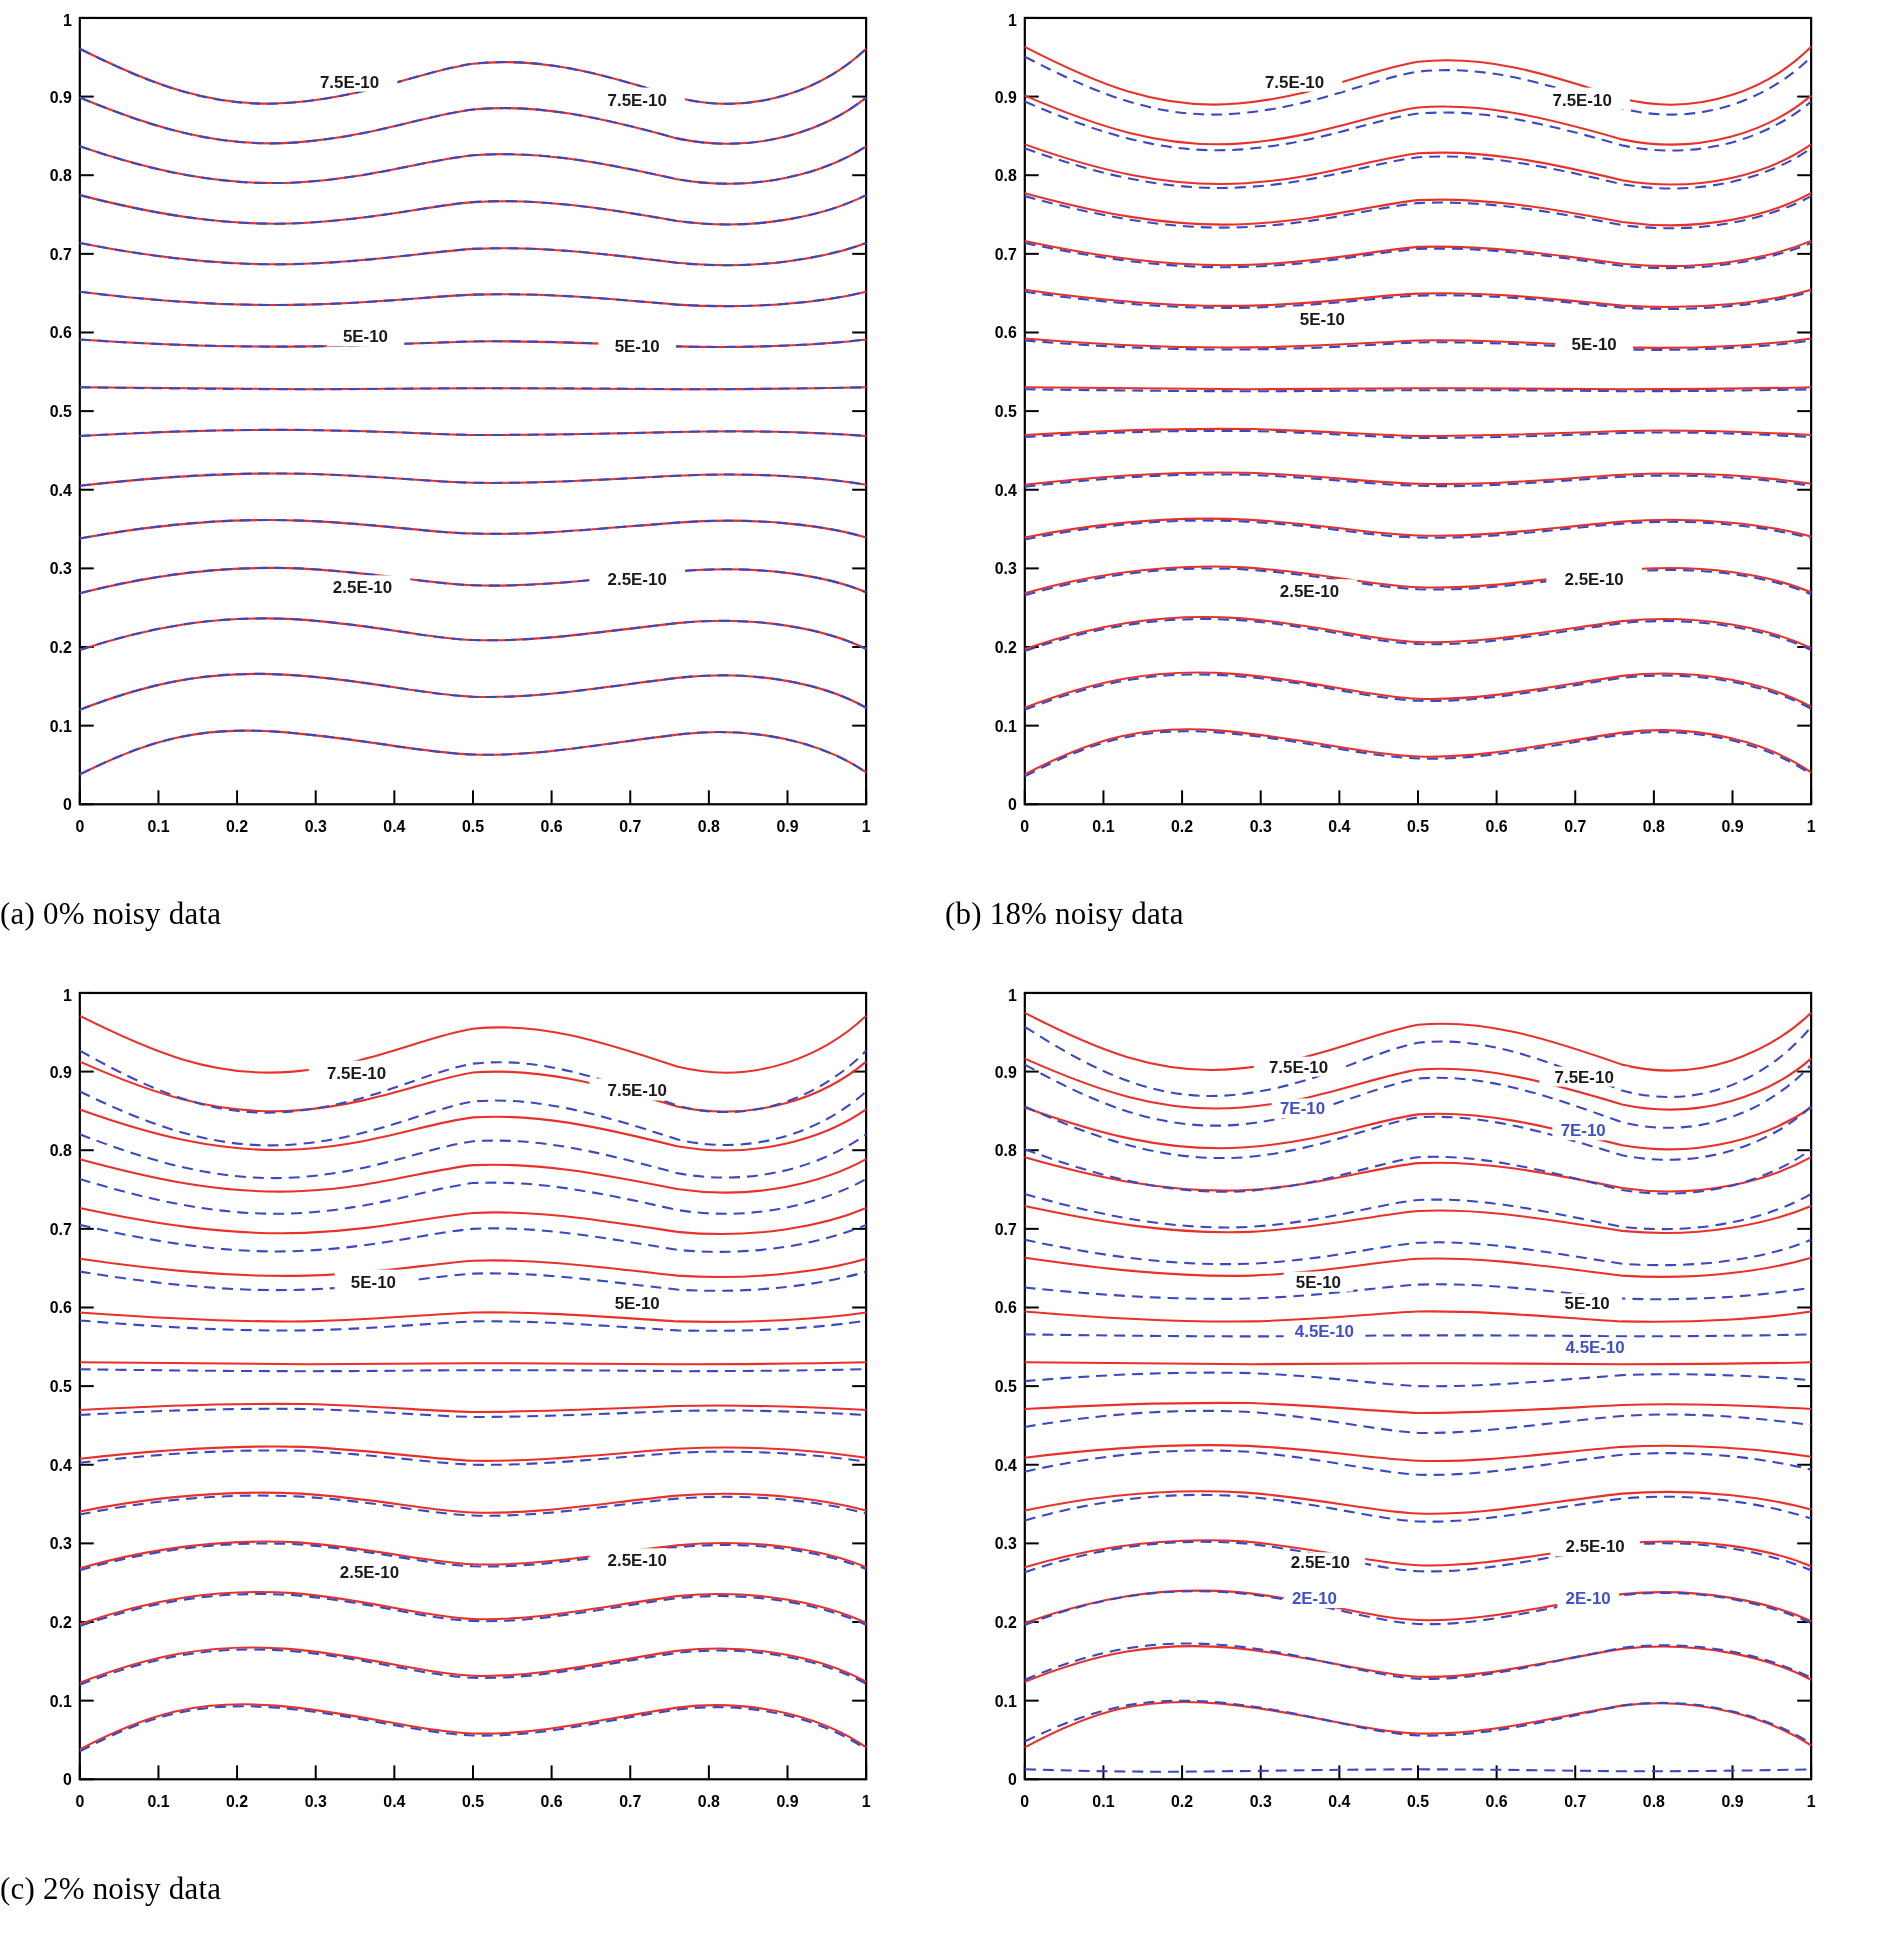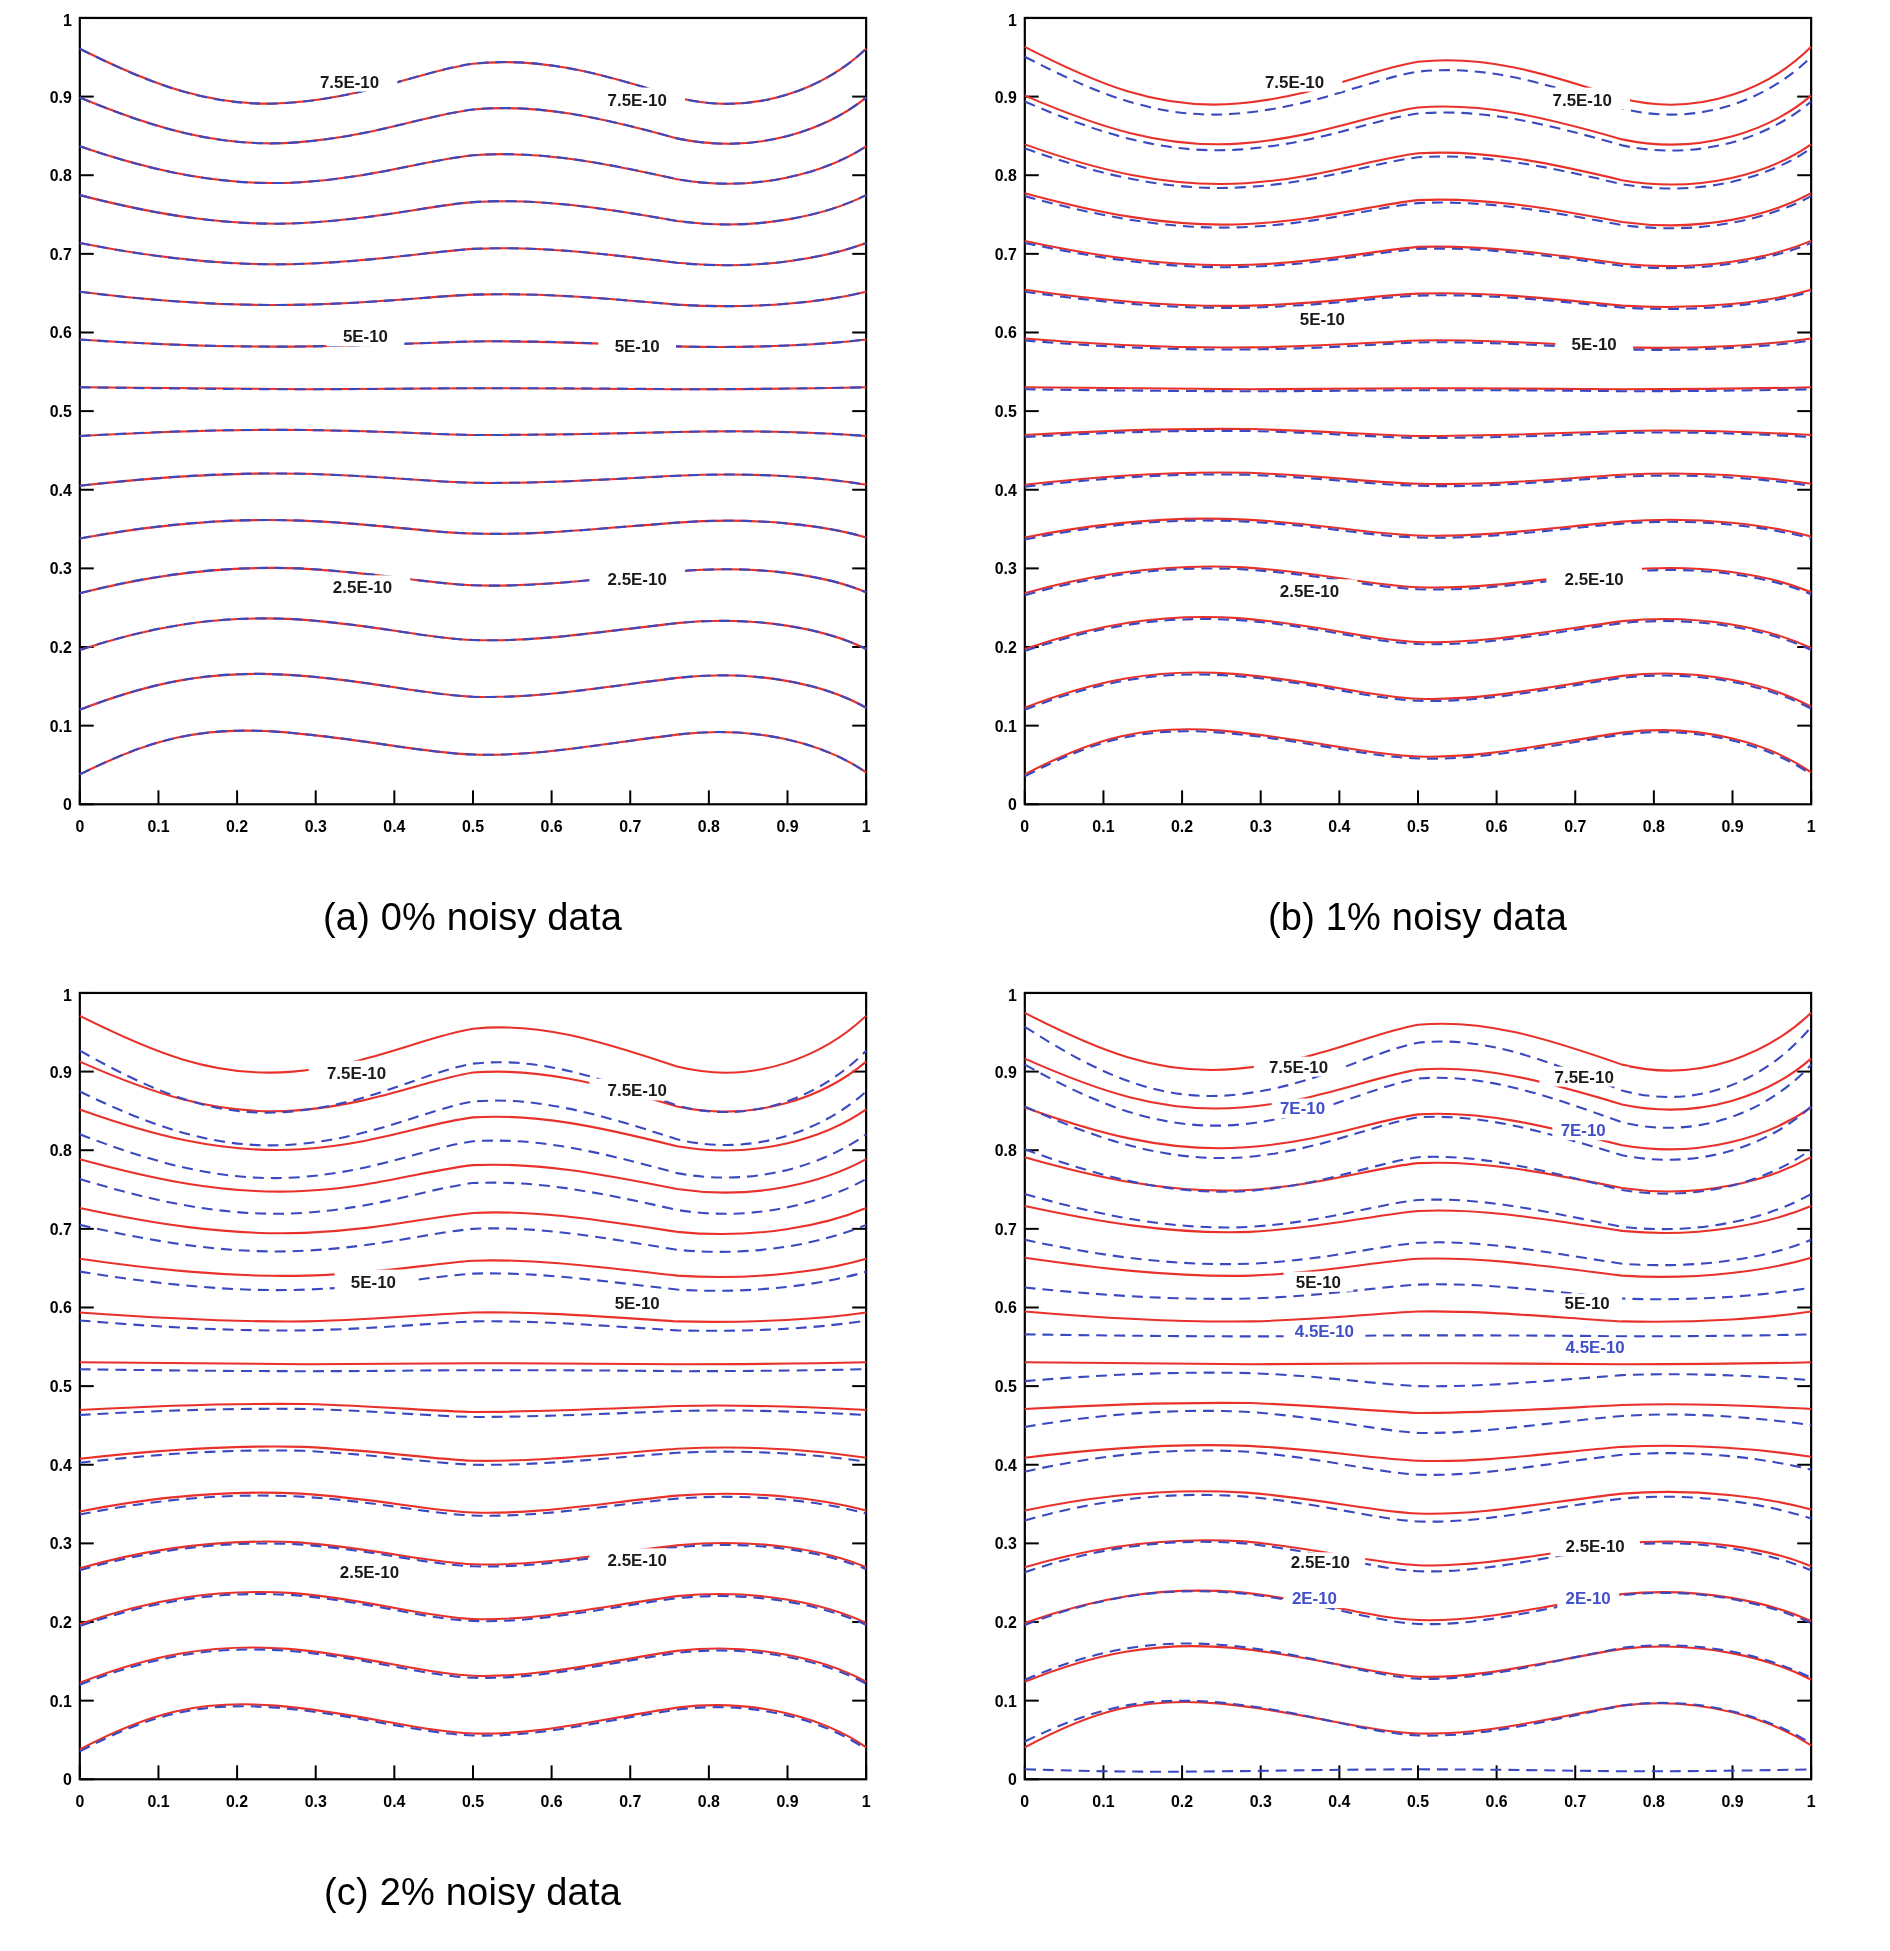--- a/index.html
+++ b/index.html
@@ -27,23 +27,22 @@
   }
   .plotbox{
     position:absolute;
     left:0; top:0;
     width:100%; height:100%;
   }
   .caption{
     position:absolute;
     left:0; right:0;
     top:896px;
-    text-align:center;
-    font-size:38px;
-    font-family:Liberation Sans, sans-serif;
+    font-size:31px;
+    font-family:Liberation Serif, serif;
     letter-spacing:0.2px;
   }
   svg{display:block;}
   .axlabel{
     font-family:"Liberation Sans", sans-serif;
     font-size:16px;
     font-weight:bold;
     fill:#000;
   }
   .clabel{
@@ -291,21 +290,21 @@
           <text class="clabel" x="339" y="318" text-anchor="middle">5E-10</text>
           <rect x="573" y="326" width="78" height="22" fill="#fff"></rect>
           <text class="clabel" x="612" y="344" text-anchor="middle">5E-10</text>
           <rect x="278" y="574" width="96" height="22" fill="#fff"></rect>
           <text class="clabel" x="326" y="592" text-anchor="middle">2.5E-10</text>
           <rect x="564" y="562" width="96" height="22" fill="#fff"></rect>
           <text class="clabel" x="612" y="580" text-anchor="middle">2.5E-10</text>
         </g>
       </svg>
     </div>
-    <div class="caption">(b) 1% noisy data</div>
+    <div class="caption">(b) 18% noisy data</div>
   </div>
 
   <div class="panel">
     <div class="plotwrap">
       <svg class="plotbox" viewBox="0 0 860 860" preserveAspectRatio="none">
         <g>
           <rect x="40" y="10" width="790" height="790" class="frame"></rect>
           <g>
             <line x1="40" y1="800" x2="54" y2="800" class="tick"></line>
               <text class="axlabel" x="32" y="806" text-anchor="end">0</text>

